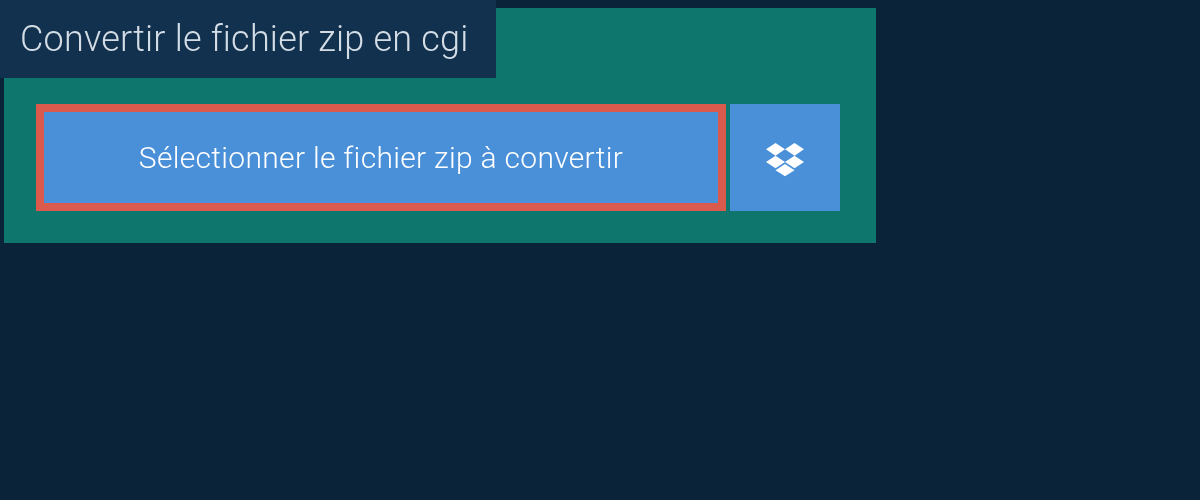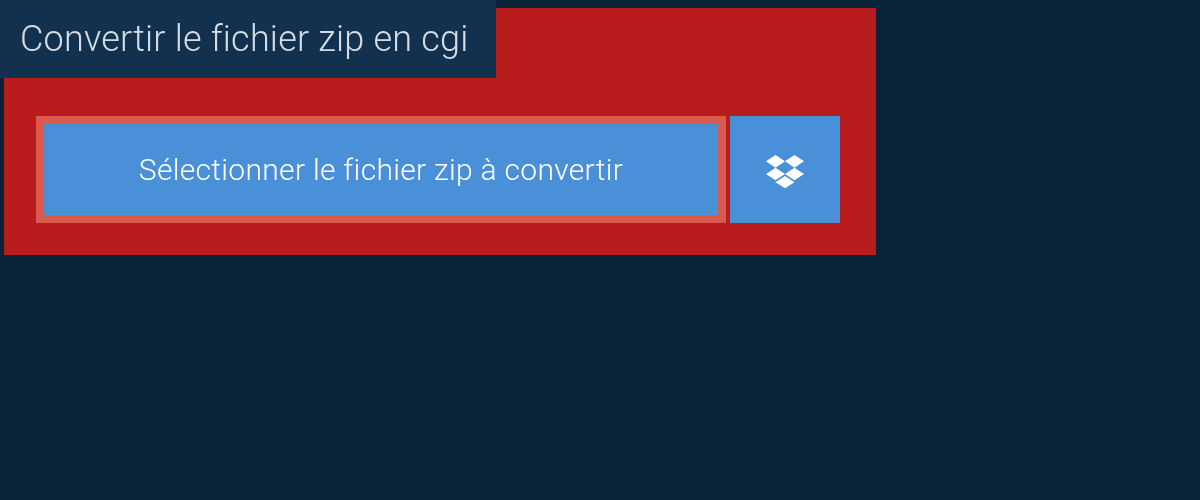--- a/index.html
+++ b/index.html
@@ -8,42 +8,42 @@
       box-sizing: border-box;
     }
     body {
       background: #0b2339;
       font-family: -apple-system, BlinkMacSystemFont, "Segoe UI", Roboto, Helvetica, Arial, sans-serif;
       width: 1200px;
       height: 500px;
       overflow: hidden;
     }
     .card {
-      background: #b91c1c;
+      background: #0f766e;
       margin: 8px 0 0 4px;
       width: 872px;
       padding: 0 4px 32px 0;
     }
     .title-bar {
       display: inline-block;
       background: #12314e;
       padding: 18px 28px 18px 20px;
       margin-top: -8px;
       margin-left: -4px;
     }
     .title {
       color: #d4dde5;
       font-size: 36px;
       font-weight: 300;
       letter-spacing: 0.2px;
     }
     .button-row {
       display: flex;
       gap: 4px;
-      margin: 38px 32px 0 32px;
+      margin: 26px 32px 0 32px;
     }
     .select-button {
       flex: 1;
       background: #4a90d9;
       border: 8px solid #da5a4e;
       color: #ffffff;
       font-size: 30px;
       font-weight: 300;
       padding: 28px 20px;
       display: flex;

